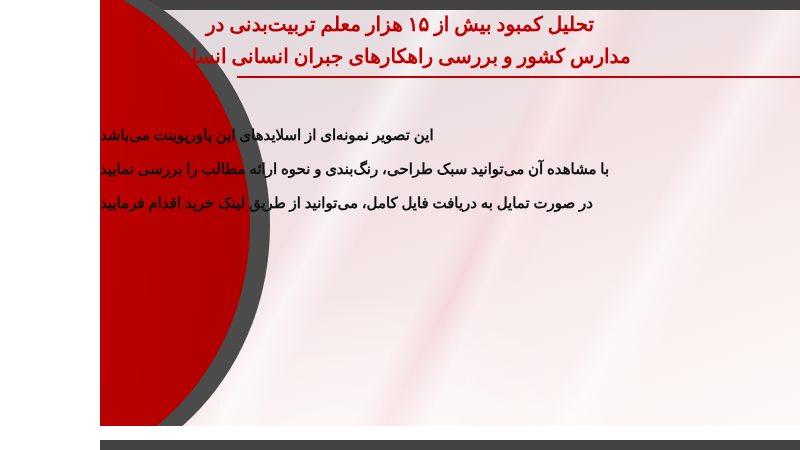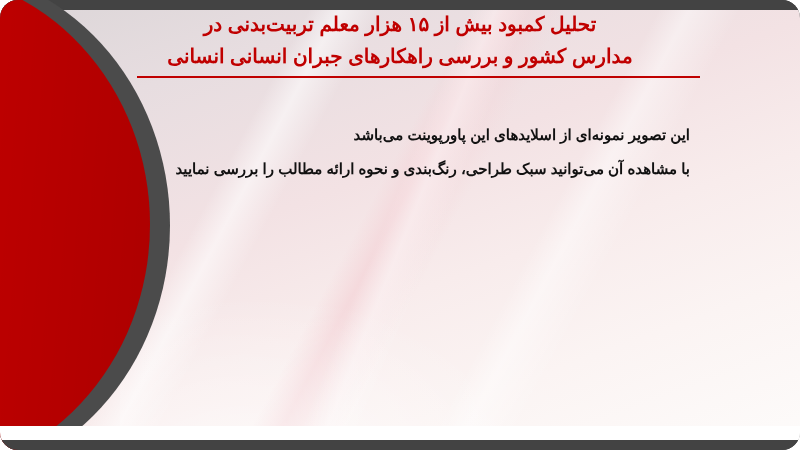--- a/index.html
+++ b/index.html
@@ -2,26 +2,25 @@
 <html lang="fa" dir="rtl"><head>
 <meta charset="utf-8">
 <style>
   html, body {
     margin: 0;
     padding: 0;
     background: #ffffff;
   }
   #slide {
     position: relative;
-    width: 800px;
+    width: 700px;
     height: 450px;
     overflow: hidden;
     background: #3f3f3f;
-    font-family: Liberation Sans, sans-serif;
-    border-radius: 18px;
+    font-family: Liberation Serif, serif;
   }
 
   
   .frame-band {
     position: absolute;
     left: 0;
     width: 800px;
     background: #434343;
   }
   .frame-band.top    { top: 0;    height: 10px; }
@@ -120,21 +119,21 @@
     height: 2px;
     background: #c00000;
   }
 
   
   .body-wrap {
     position: absolute;
     right: 110px;
     top: 118px;
     width: 590px;
-    text-align: right;
+    text-align: left;
   }
   .body-line {
     color: #111111;
     font-size: 15px;
     font-weight: bold;
     line-height: 34px;
     white-space: nowrap;
   }
 
   
@@ -164,18 +163,19 @@
 
   <div class="title-wrap">
     <div class="title-line">تحلیل کمبود بیش از ۱۵ هزار معلم تربیت‌بدنی در</div>
     <div class="title-line">مدارس کشور و بررسی راهکارهای جبران انسانی انسانی</div>
   </div>
   <div class="title-rule"></div>
 
   <div class="body-wrap">
     <div class="body-line">این تصویر نمونه‌ای از اسلایدهای این پاورپوینت می‌باشد</div>
     <div class="body-line">با مشاهده آن می‌توانید سبک طراحی، رنگ‌بندی و نحوه ارائه مطالب را بررسی نمایید</div>
+    <div class="body-line">در صورت تمایل به دریافت فایل کامل، می‌توانید از طریق لینک خرید اقدام فرمایید</div>
   </div>
 
   <div class="bottom-strip"></div>
   <div class="frame-band bottom"></div>
 
 </div>
 
 </body></html>

